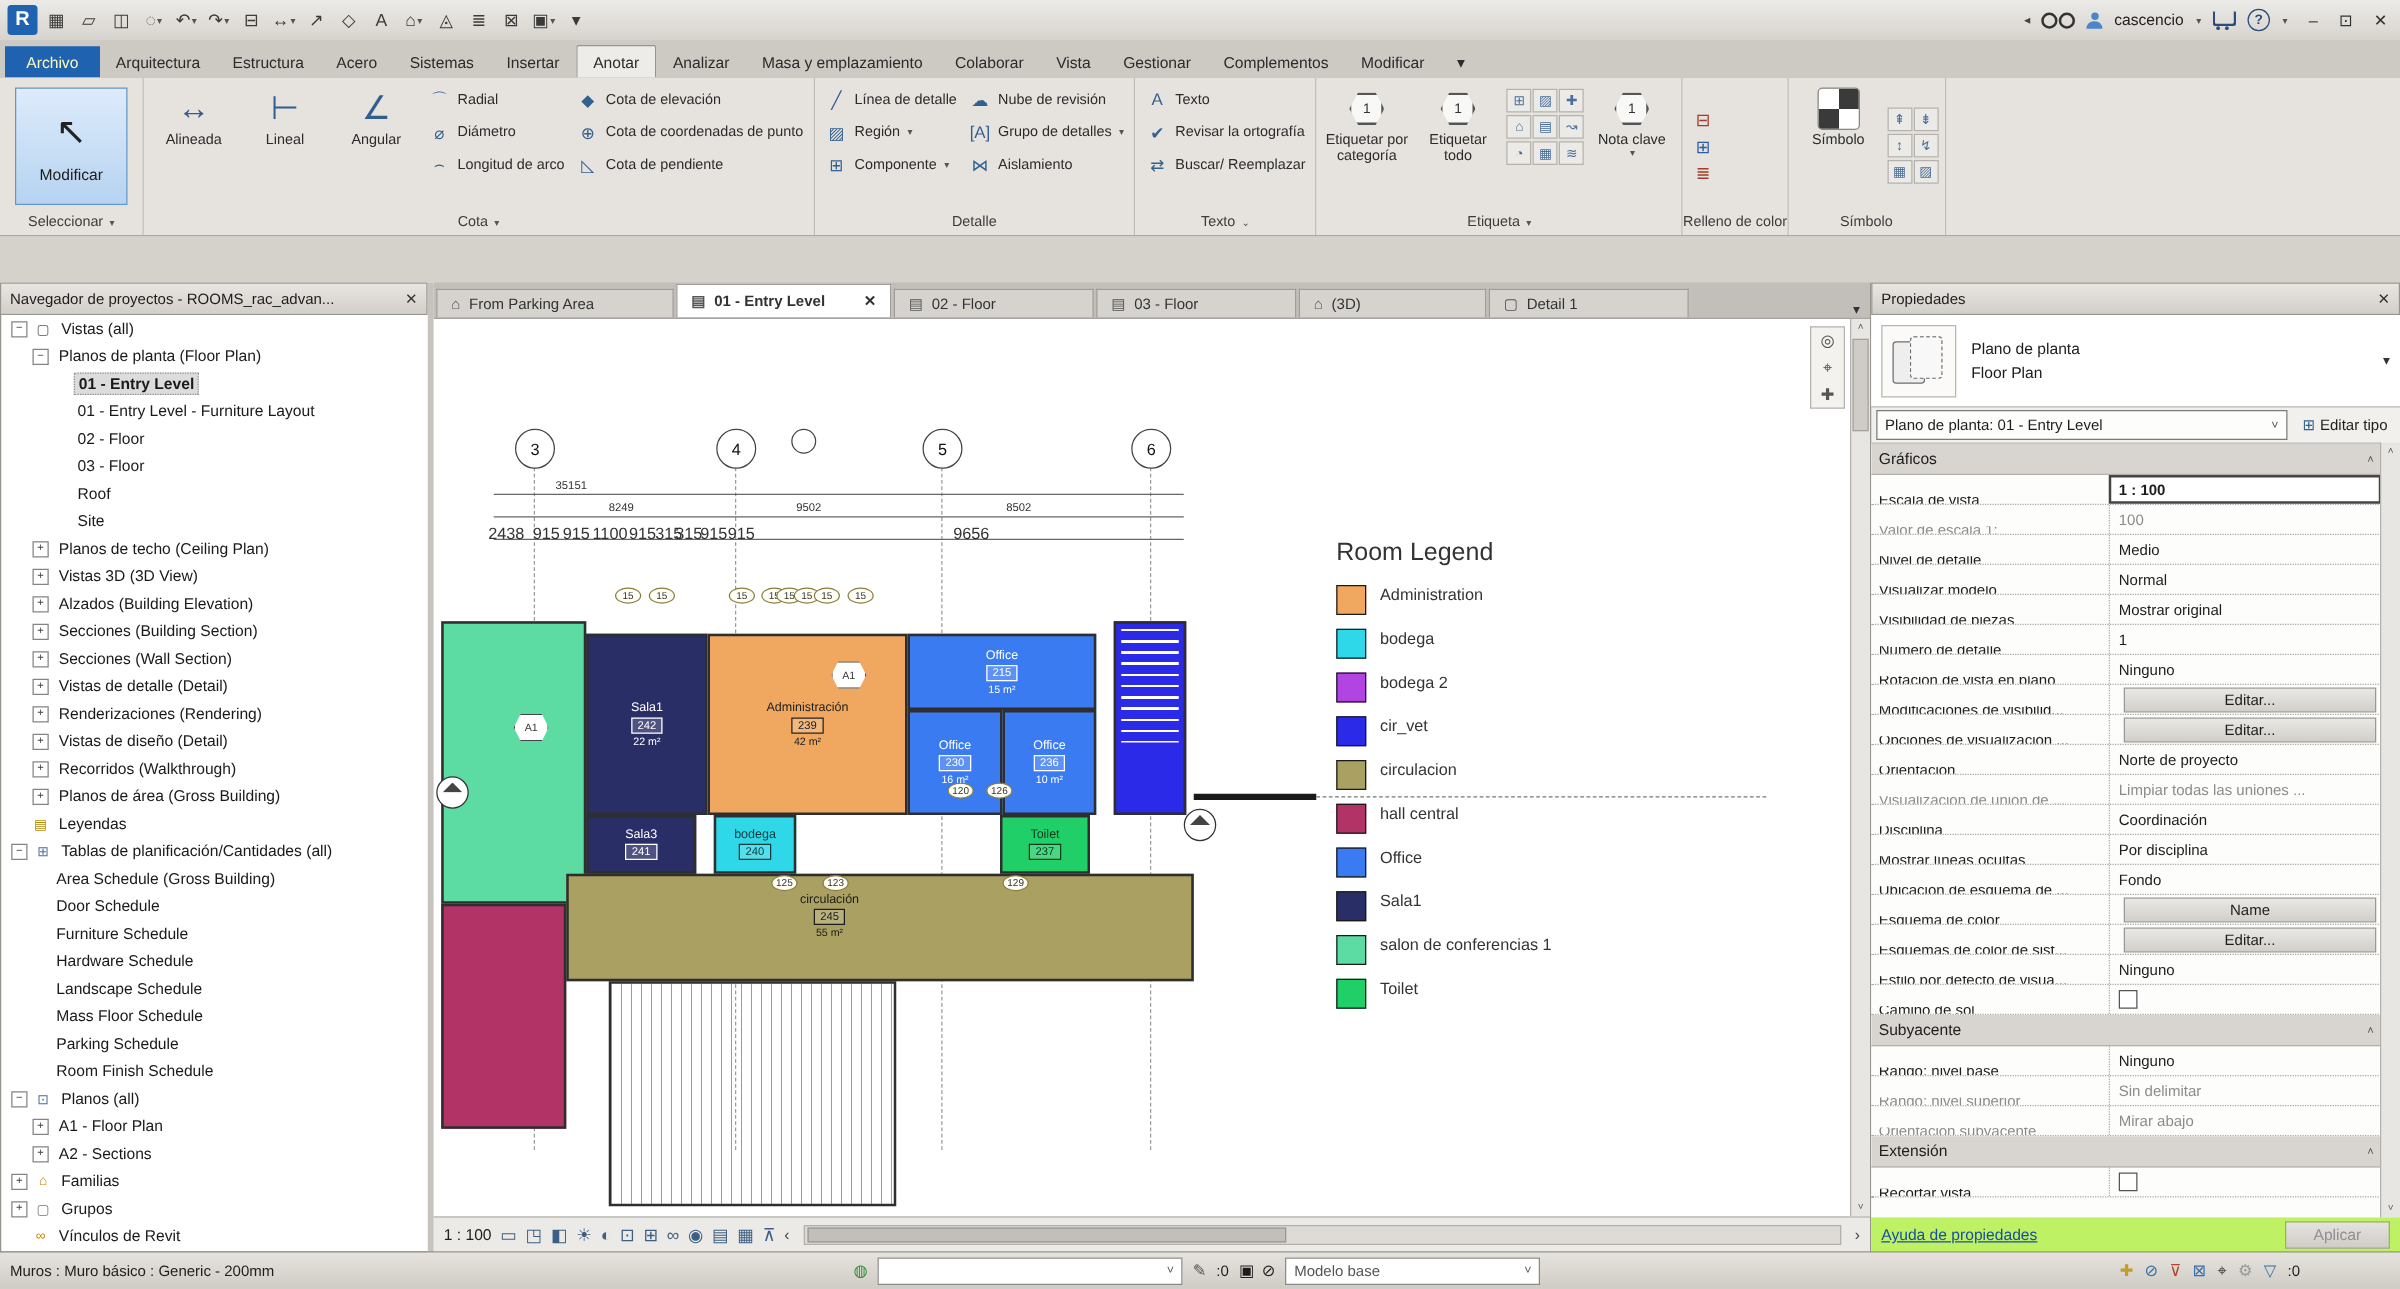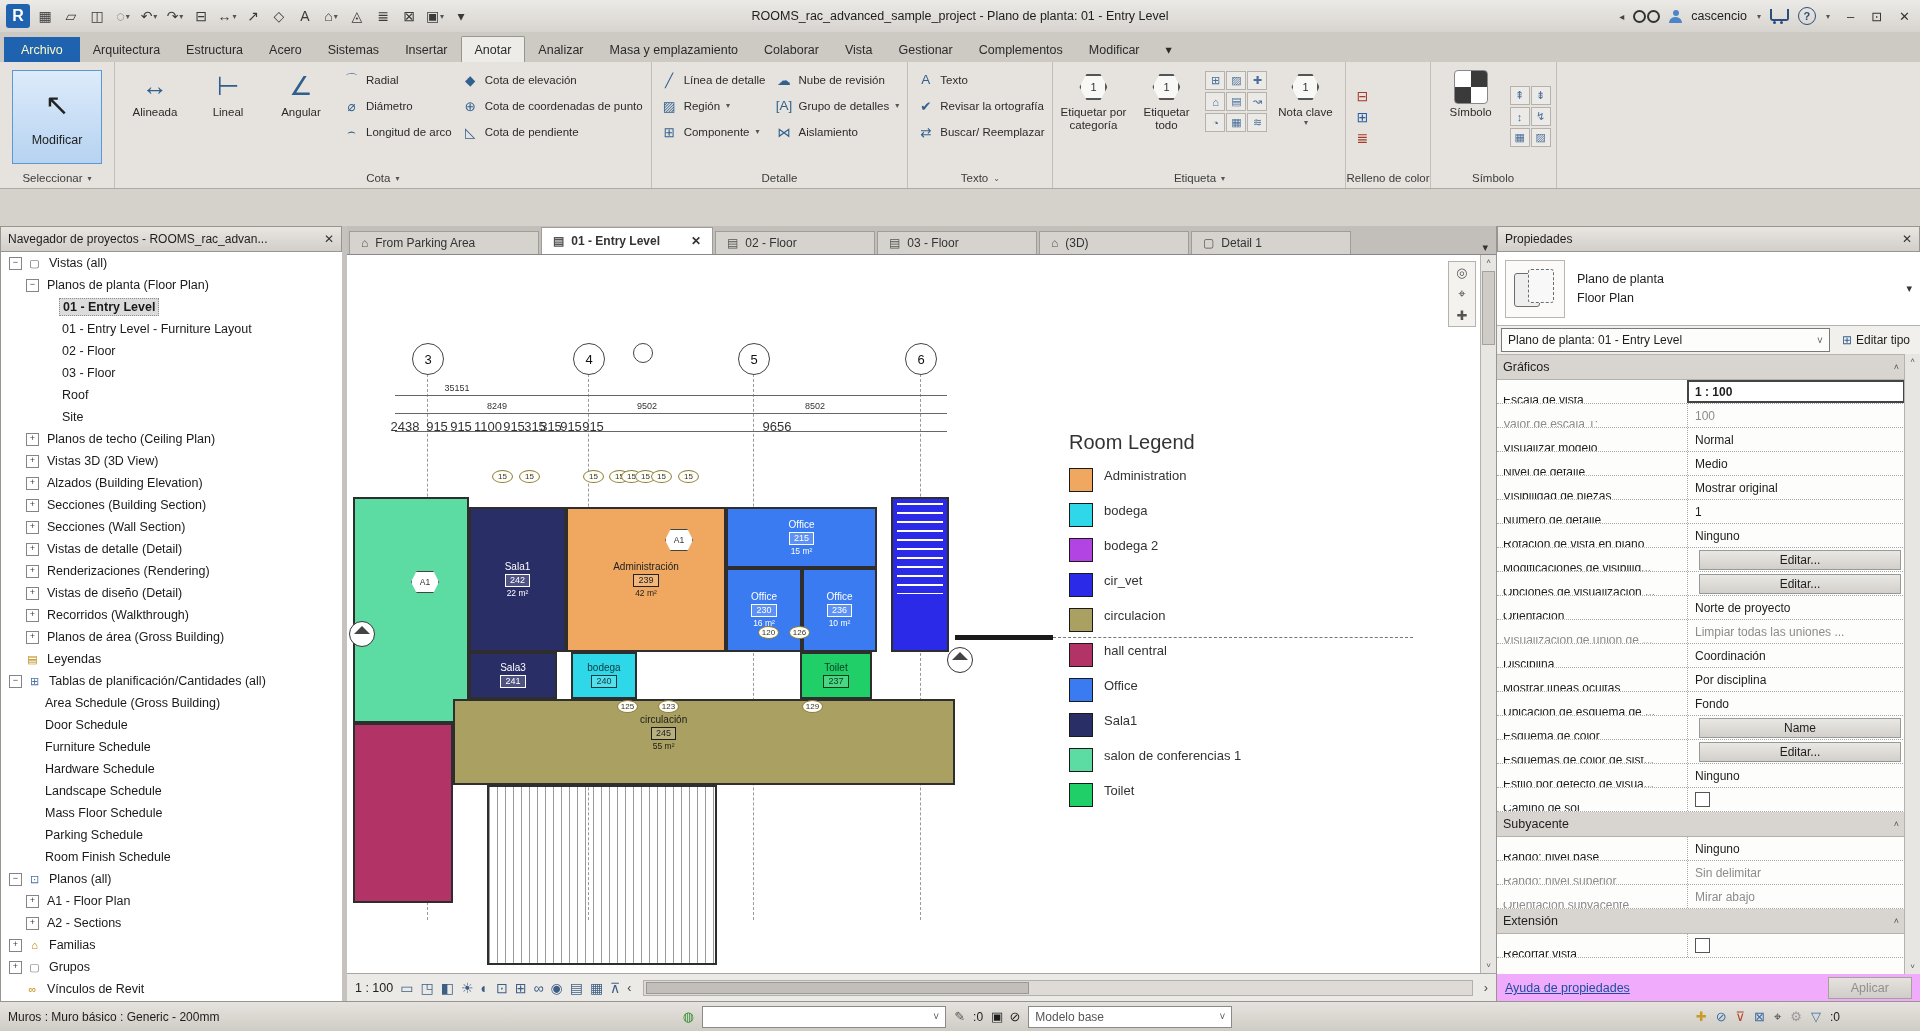--- a/index.html
+++ b/index.html
@@ -138,21 +138,21 @@
     padding:0 6px;font-size:12.5px;color:#1d1d1d;}
   .psec span{margin-left:auto;font-size:9px;color:#555;}
   .prow{height:24px;display:grid;grid-template-columns:190px 1fr;border-bottom:1px dotted #a9a9a9;box-sizing:border-box;}
   .prow .pl{font-size:12px;display:flex;align-items:center;padding-left:6px;color:#1d1d1d;white-space:nowrap;overflow:hidden;margin-top:17px;}
   .prow .pv{font-size:12px;display:flex;align-items:center;padding-left:7px;border-left:1px dotted #a9a9a9;color:#1d1d1d;white-space:nowrap;overflow:hidden;}
   .prow.gray .pl,.prow.gray .pv{color:#8c8c8c;}
   .pbtn{flex:1;margin:2px 4px;background:linear-gradient(#eae8e4,#d2cfca);border:1px solid #999;
     text-align:center;font-size:12px;line-height:18px;color:#1d1d1d;}
   .pchk{width:13px;height:13px;border:1.5px solid #555;background:#fff;}
   .pv.selin{border:2px solid #444;background:#fff;font-weight:bold;padding-left:6px;margin:0;}
-  #pfoot{position:absolute;left:0;bottom:0;right:0;height:28px;display:flex;align-items:center;padding:0 8px;box-sizing:border-box;background:#f0abfc;}
+  #pfoot{position:absolute;left:0;bottom:0;right:0;height:28px;display:flex;align-items:center;padding:0 8px;box-sizing:border-box;background:#bef264;}
   #phelp{font-size:12.5px;color:#1a4fa0;text-decoration:underline;}
   #papply{margin-left:auto;padding:3px 22px;background:linear-gradient(#e6e3de,#d0cdc8);border:1px solid #a5a29d;
     color:#8f8f8f;font-size:12.5px;}
   .pvsb{position:absolute;right:0;top:128px;bottom:28px;width:15px;background:#e8e6e2;border-left:1px solid #b5b2ad;}
   
   #statusbar{position:absolute;left:0;bottom:0;right:0;height:29px;background:linear-gradient(#e6e3de,#cfccc6);
     border-top:1px solid #98958f;display:flex;align-items:center;font-size:12px;color:#1d1d1d;padding:0 8px;gap:8px;}
   .scombo{height:20px;border:1px solid #8a8a8a;background:#fff;display:flex;align-items:center;padding:0 6px;font-size:12px;color:#555;}
   .sico{font-size:13px;}
   #sright{margin-left:auto;margin-right:72px;display:flex;align-items:center;gap:9px;}
@@ -174,21 +174,20 @@
       <span class="qicon">↗</span>
       <span class="qicon">◇</span>
       <span class="qicon">A</span>
       <span class="qicon">⌂<span class="car">▾</span></span>
       <span class="qicon">◬</span>
       <span class="qicon">≣</span>
       <span class="qicon">⊠</span>
       <span class="qicon">▣<span class="car">▾</span></span>
       <span class="qicon">▾</span>
     </div>
-  <div id="tb-title">ROOMS_rac_advanced_sample_project - Plano de planta: 01 - Entry Level</div>
   <div id="tb-right">
     <span style="font-size:10px;color:#444;">◂</span>
     <span class="binoc">
         <i></i>
         <i></i>
       </span>
     <span class="person"></span>
     <span>cascencio</span>
     <span class="car">▾</span>
     <span class="cart"></span>
@@ -799,26 +798,26 @@
       <div class="psec">Gráficos<span>˄</span></div>
       <div class="prow">
         <div class="pl">Escala de vista</div>
         <div class="pv selin">1 : 100</div>
       </div>
       <div class="prow gray">
         <div class="pl">Valor de escala   1:</div>
         <div class="pv">100</div>
       </div>
       <div class="prow">
+        <div class="pl">Nivel de detalle</div>
+        <div class="pv">Medio</div>
+      </div>
+      <div class="prow">
         <div class="pl">Visualizar modelo</div>
         <div class="pv">Normal</div>
-      </div>
-      <div class="prow">
-        <div class="pl">Nivel de detalle</div>
-        <div class="pv">Medio</div>
       </div>
       <div class="prow">
         <div class="pl">Visibilidad de piezas</div>
         <div class="pv">Mostrar original</div>
       </div>
       <div class="prow">
         <div class="pl">Número de detalle</div>
         <div class="pv">1</div>
       </div>
       <div class="prow">

